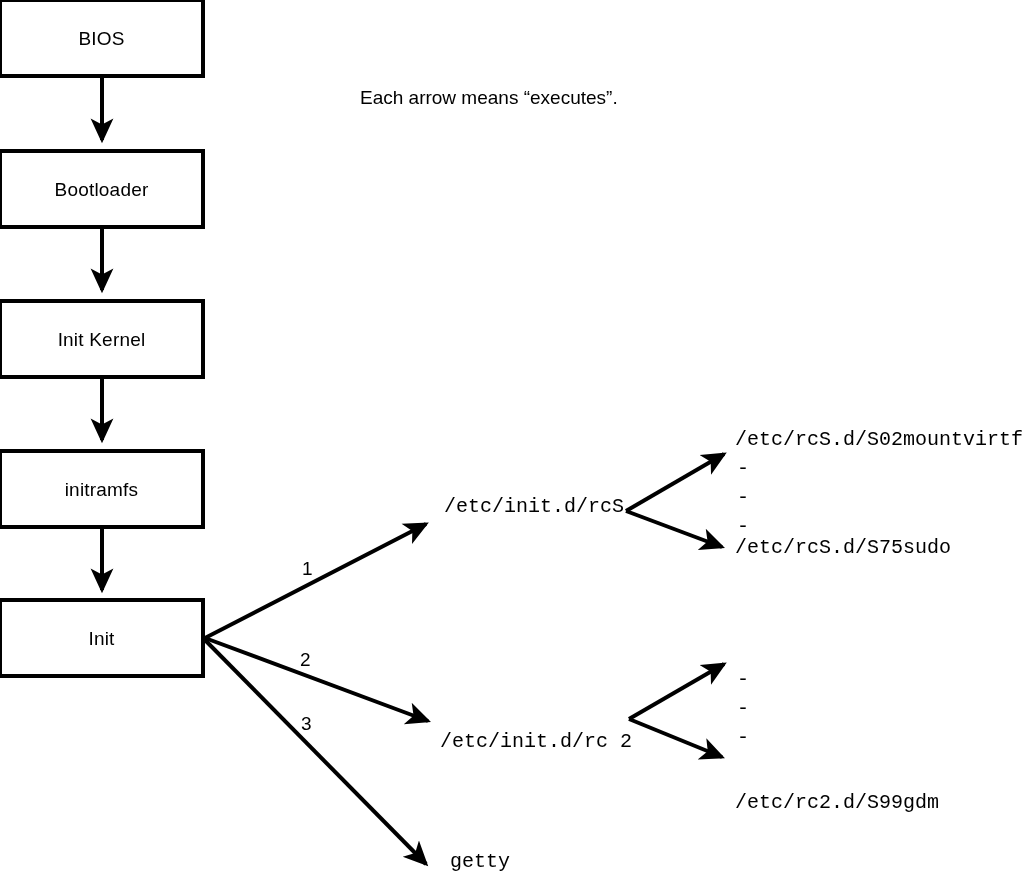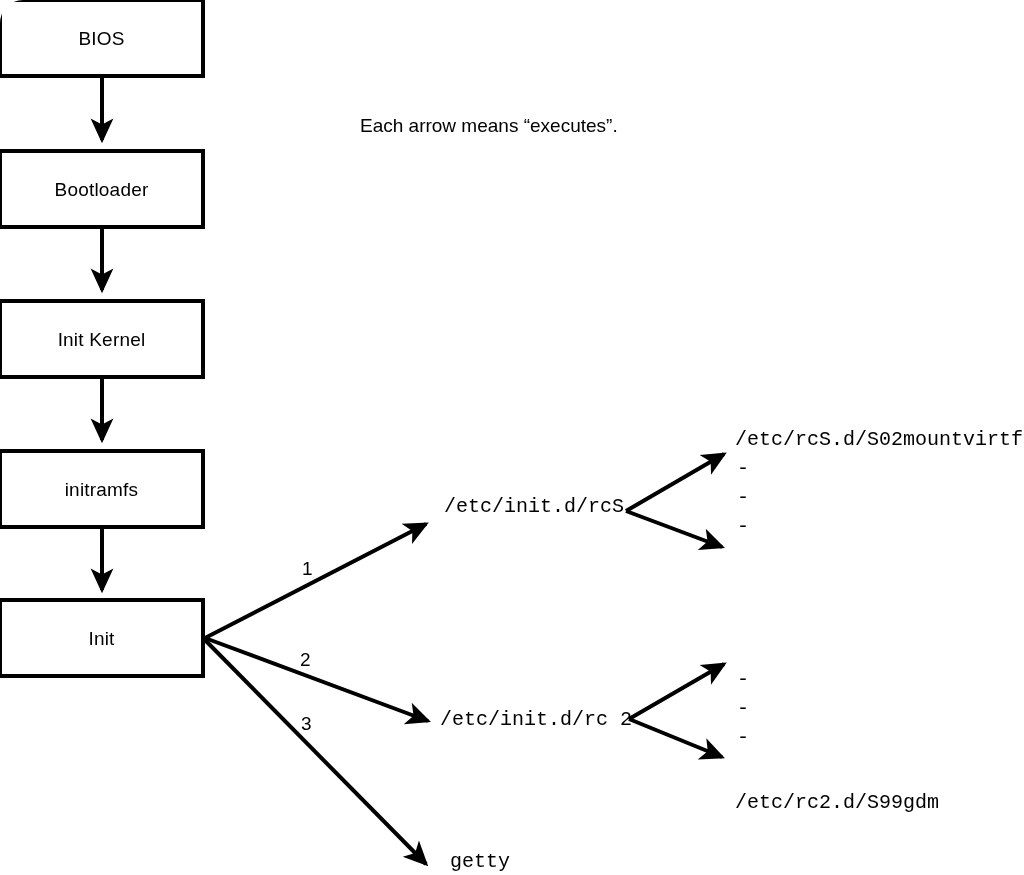--- a/index.html
+++ b/index.html
@@ -11,21 +11,20 @@
   body {
     font-family: "Liberation Sans", sans-serif;
     -webkit-font-smoothing: antialiased;
   }
   #canvas {
     position: relative;
     width: 1024px;
     height: 875px;
     background: #ffffff;
     overflow: hidden;
-    border-radius: 23px;
   }
   #wires {
     position: absolute;
     left: 0;
     top: 0;
     width: 1024px;
     height: 875px;
     pointer-events: none;
   }
   .node-box {
@@ -140,38 +139,39 @@
   </div>
 
   <div class="node-box" style="left:-2px; top:449px; width:207px; height:80px;">
     <span class="node-label">initramfs</span>
   </div>
 
   <div class="node-box" style="left:-2px; top:598px; width:207px; height:80px;">
     <span class="node-label">Init</span>
   </div>
 
-  <div class="note-text" style="left:360px; top:116px;">Each arrow means “executes”.</div>
+  <div class="note-text" style="left:360px; top:88px;">Each arrow means “executes”.</div>
 
   <div class="edge-num" style="left:302px; top:559px;">1</div>
   <div class="edge-num" style="left:300px; top:650px;">2</div>
   <div class="edge-num" style="left:301px; top:714px;">3</div>
 
   <div class="mono-label" style="left:444px; top:497px;">/etc/init.d/rcS</div>
 
-  <div class="mono-label" style="left:440px; top:710px;">/etc/init.d/rc 2</div>
+  <div class="mono-label" style="left:440px; top:732px;">/etc/init.d/rc 2</div>
 
   <div class="mono-label" style="left:450px; top:852px;">getty</div>
 
   <div class="mono-label" style="left:735px; top:430px;">/etc/rcS.d/S02mountvirtfs</div>
 
   <div class="ellipsis-dash" style="left:737px; top:459px;">-</div>
   <div class="ellipsis-dash" style="left:737px; top:488px;">-</div>
   <div class="ellipsis-dash" style="left:737px; top:517px;">-</div>
 
+  <div class="mono-label" style="left:735px; top:538px;">/etc/rcS.d/S75sudo</div>
 
 
   <div class="ellipsis-dash" style="left:737px; top:670px;">-</div>
   <div class="ellipsis-dash" style="left:737px; top:699px;">-</div>
   <div class="ellipsis-dash" style="left:737px; top:728px;">-</div>
 
   <div class="mono-label" style="left:735px; top:749px;margin-top:44px;">/etc/rc2.d/S99gdm</div>
 
 </div>
 

